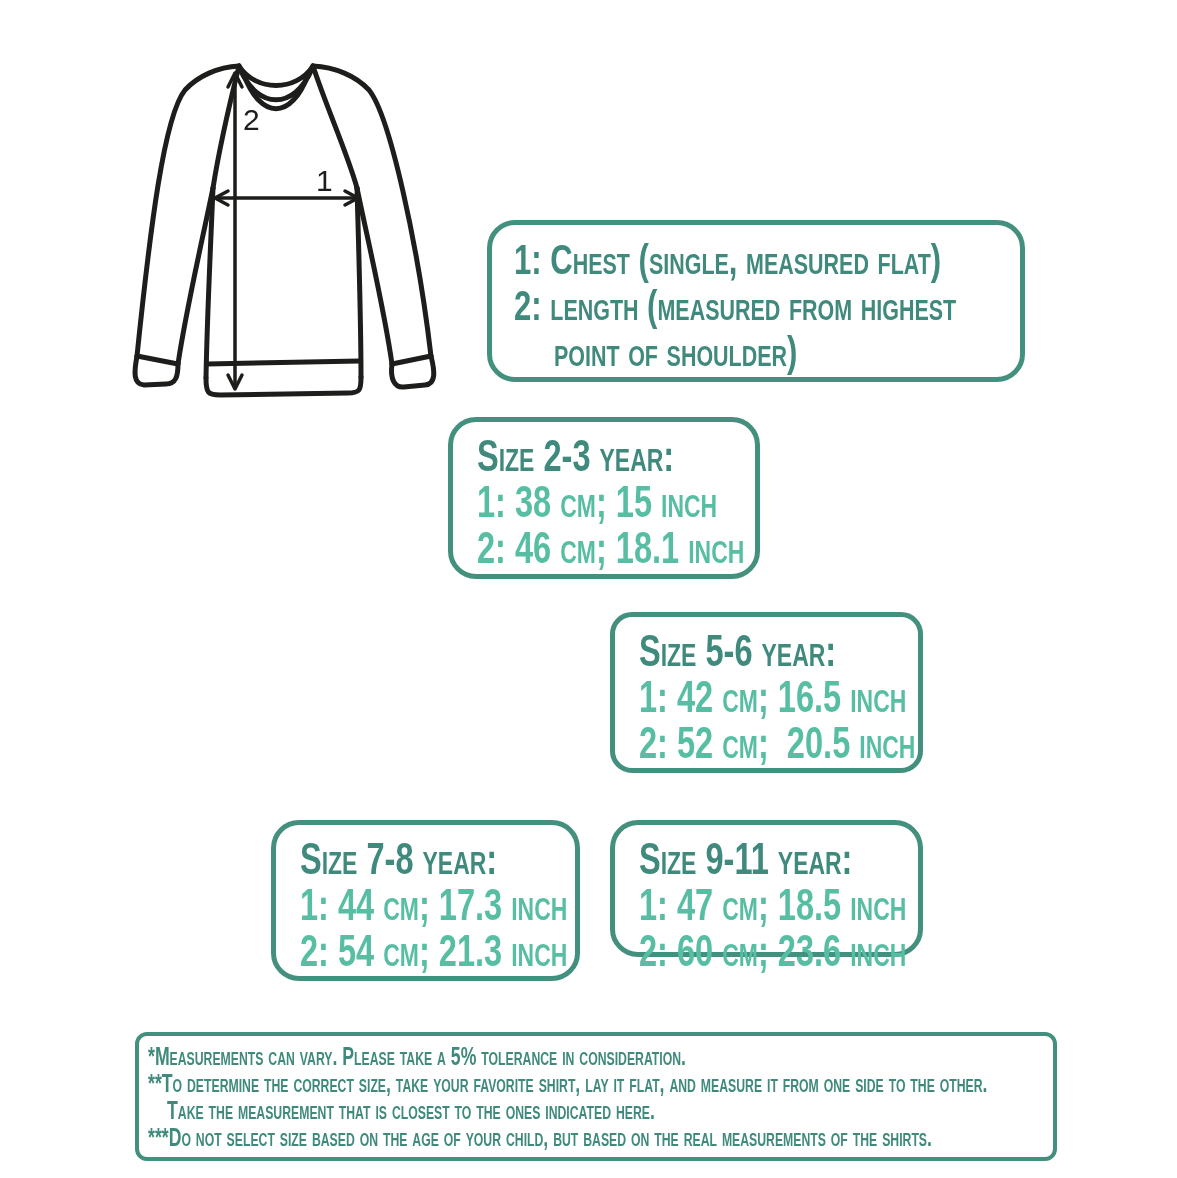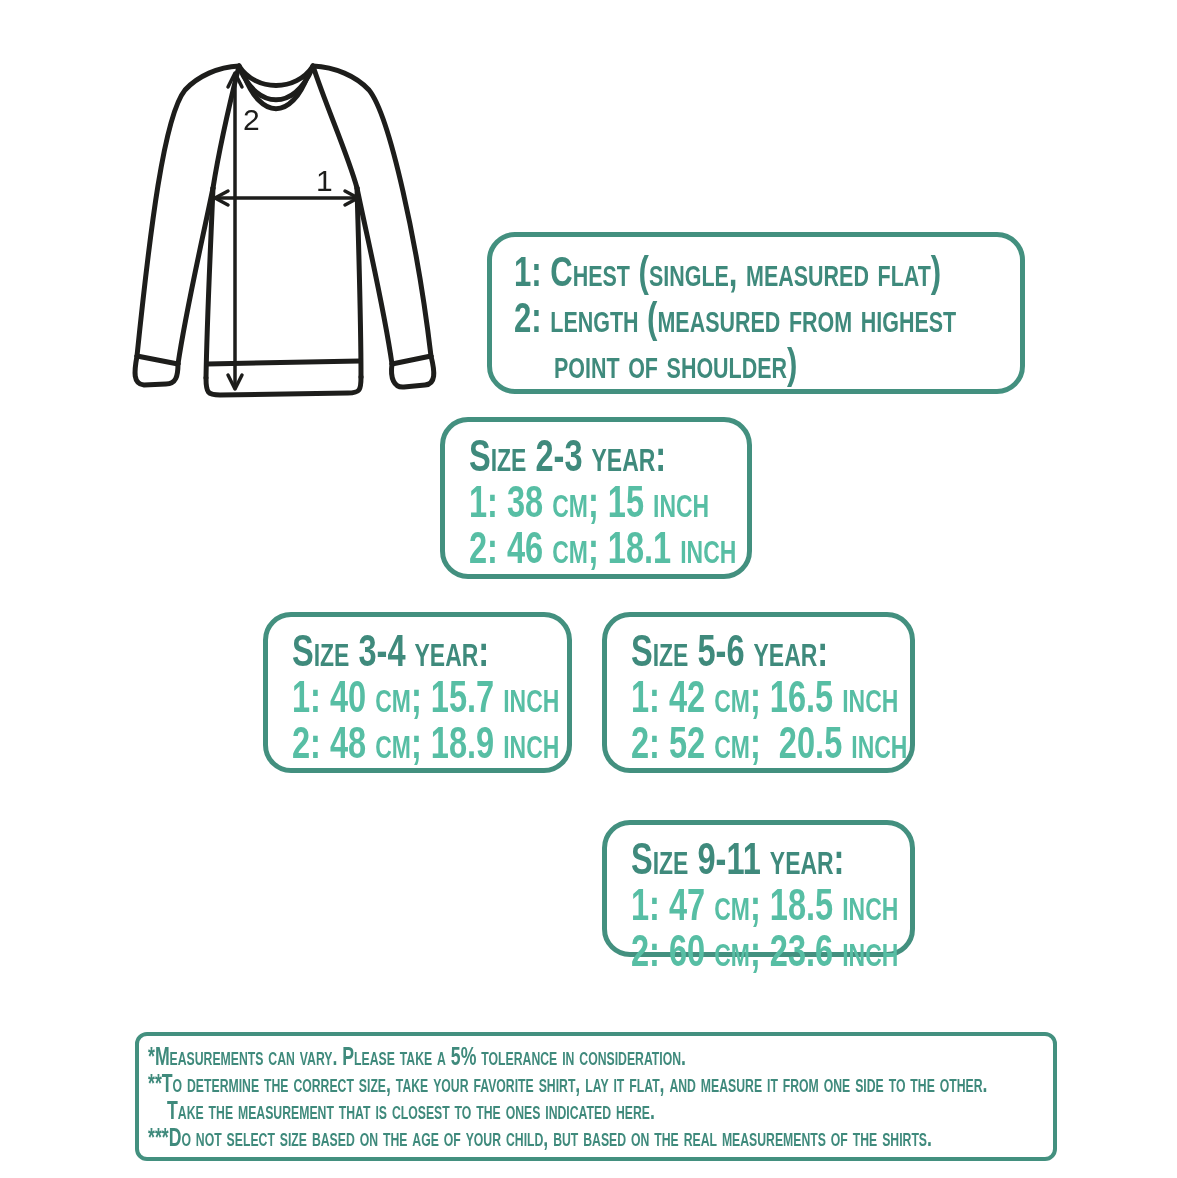--- a/index.html
+++ b/index.html
@@ -9,31 +9,31 @@
   }
   .box{
     position:absolute;box-sizing:border-box;background:#ffffff;
     border:5px solid #43907f;border-radius:28px;
   }
   .hand-line{
     font-variant:small-caps;font-weight:700;white-space:pre;
     transform-origin:0 50%;
   }
   
-  .legend-box{left:487px;top:220px;width:538px;height:162px;padding:12px 0 0 22px;margin-top:12px;}
+  .legend-box{left:487px;top:220px;width:538px;height:162px;padding:12px 0 0 22px;}
   .legend-box .hand-line{font-size:42px;line-height:46px;color:#3f8a7c;transform:scaleX(0.74);}
   .indent-lg{padding-left:54px;}
   
-  .size-box{padding:11px 0 1px 24px;}
+  .size-box{padding:11px 0 1px 24px;margin-left:8px;}
   .size-box .hand-line{font-size:44px;line-height:46px;transform:scaleX(0.74);}
   .size-title{color:#3f8a7c;}
   .size-line{color:#57bea4;}
   .box-23{left:440px;top:417px;width:312px;height:162px;}
   .box-34{left:263px;top:612px;width:309px;height:161px;}
-  .box-56{left:602px;top:612px;width:313px;height:161px;}
+  .box-56{left:602px;top:612px;width:313px;height:161px;border-radius:22px;}
   .box-78{left:263px;top:820px;width:309px;height:161px;}
   .box-911{left:602px;top:820px;width:313px;height:137px;}
   
   .footnotes-box{left:135px;top:1032px;width:922px;height:129px;border-width:4px;border-radius:12px;padding:7px 0 0 9px;}
   .footnotes-box .hand-line{font-size:26px;line-height:27px;color:#3f8a7c;transform:scaleX(0.68);}
   .indent-sm{padding-left:28px;}
   
   .shirt-svg{position:absolute;left:128px;top:50px;width:348px;height:358px;}
   .shirt-svg path{fill:none;stroke:#1d1d1b;stroke-width:5;stroke-linecap:round;stroke-linejoin:round;}
   .shirt-svg path.arrow{stroke-width:3.5;}
@@ -84,32 +84,32 @@
     <div class="hand-line">2: length (measured from highest</div>
     <div class="hand-line indent-lg">point of shoulder)</div>
   </div>
 
   <div class="box size-box box-23">
     <div class="hand-line size-title">Size 2-3 year:</div>
     <div class="hand-line size-line">1: 38 cm; 15 inch</div>
     <div class="hand-line size-line">2: 46 cm; 18.1 inch</div>
   </div>
 
-  <div class="box size-box box-34">
-    <div class="hand-line size-title">Size 3-4 year:</div>
-    <div class="hand-line size-line">1: 40 cm; 15.7 inch</div>
-    <div class="hand-line size-line">2: 48 cm; 18.9 inch</div>
-  </div>
 
   <div class="box size-box box-56">
     <div class="hand-line size-title">Size 5-6 year:</div>
     <div class="hand-line size-line">1: 42 cm; 16.5 inch</div>
     <div class="hand-line size-line">2: 52 cm;  20.5 inch</div>
   </div>
 
+  <div class="box size-box box-78">
+    <div class="hand-line size-title">Size 7-8 year:</div>
+    <div class="hand-line size-line">1: 44 cm; 17.3 inch</div>
+    <div class="hand-line size-line">2: 54 cm; 21.3 inch</div>
+  </div>
 
   <div class="box size-box box-911">
     <div class="hand-line size-title">Size 9-11 year:</div>
     <div class="hand-line size-line">1: 47 cm; 18.5 inch</div>
     <div class="hand-line size-line">2: 60 cm; 23.6 inch</div>
   </div>
 
   <div class="box footnotes-box">
     <div class="hand-line">*Measurements can vary. Please take a 5% tolerance in consideration.</div>
     <div class="hand-line">**To determine the correct size, take your favorite shirt, lay it flat, and measure it from one side to the other.</div>

